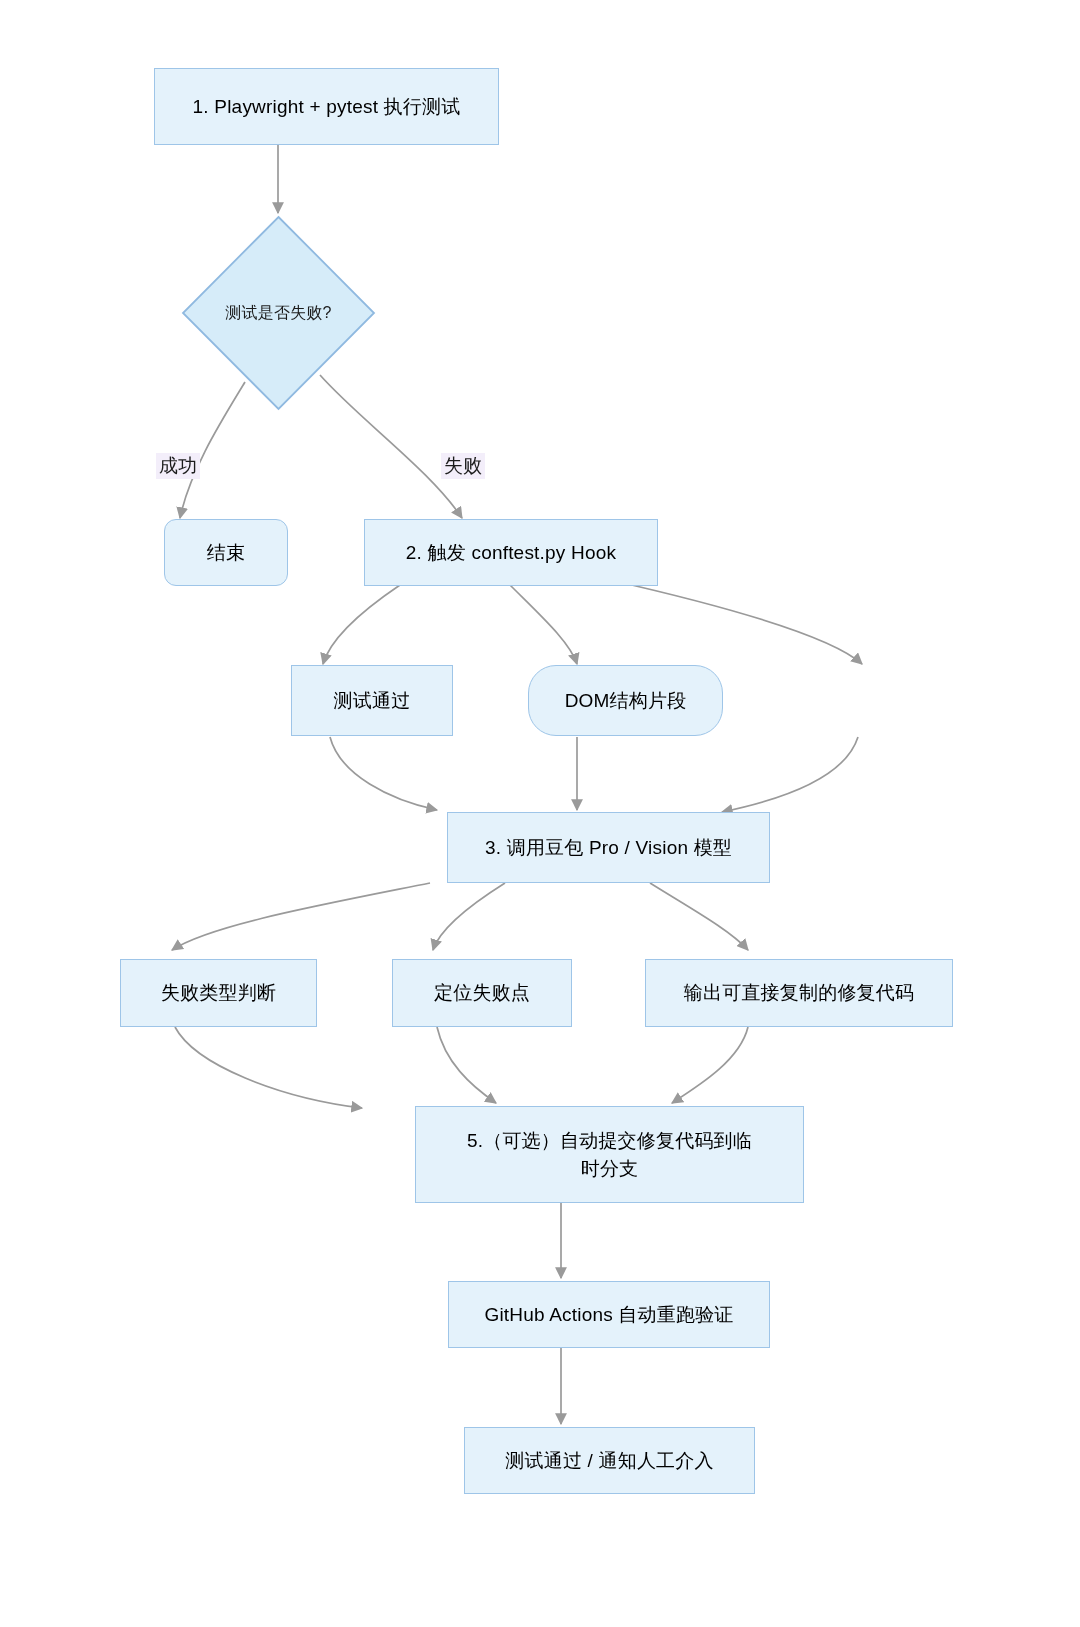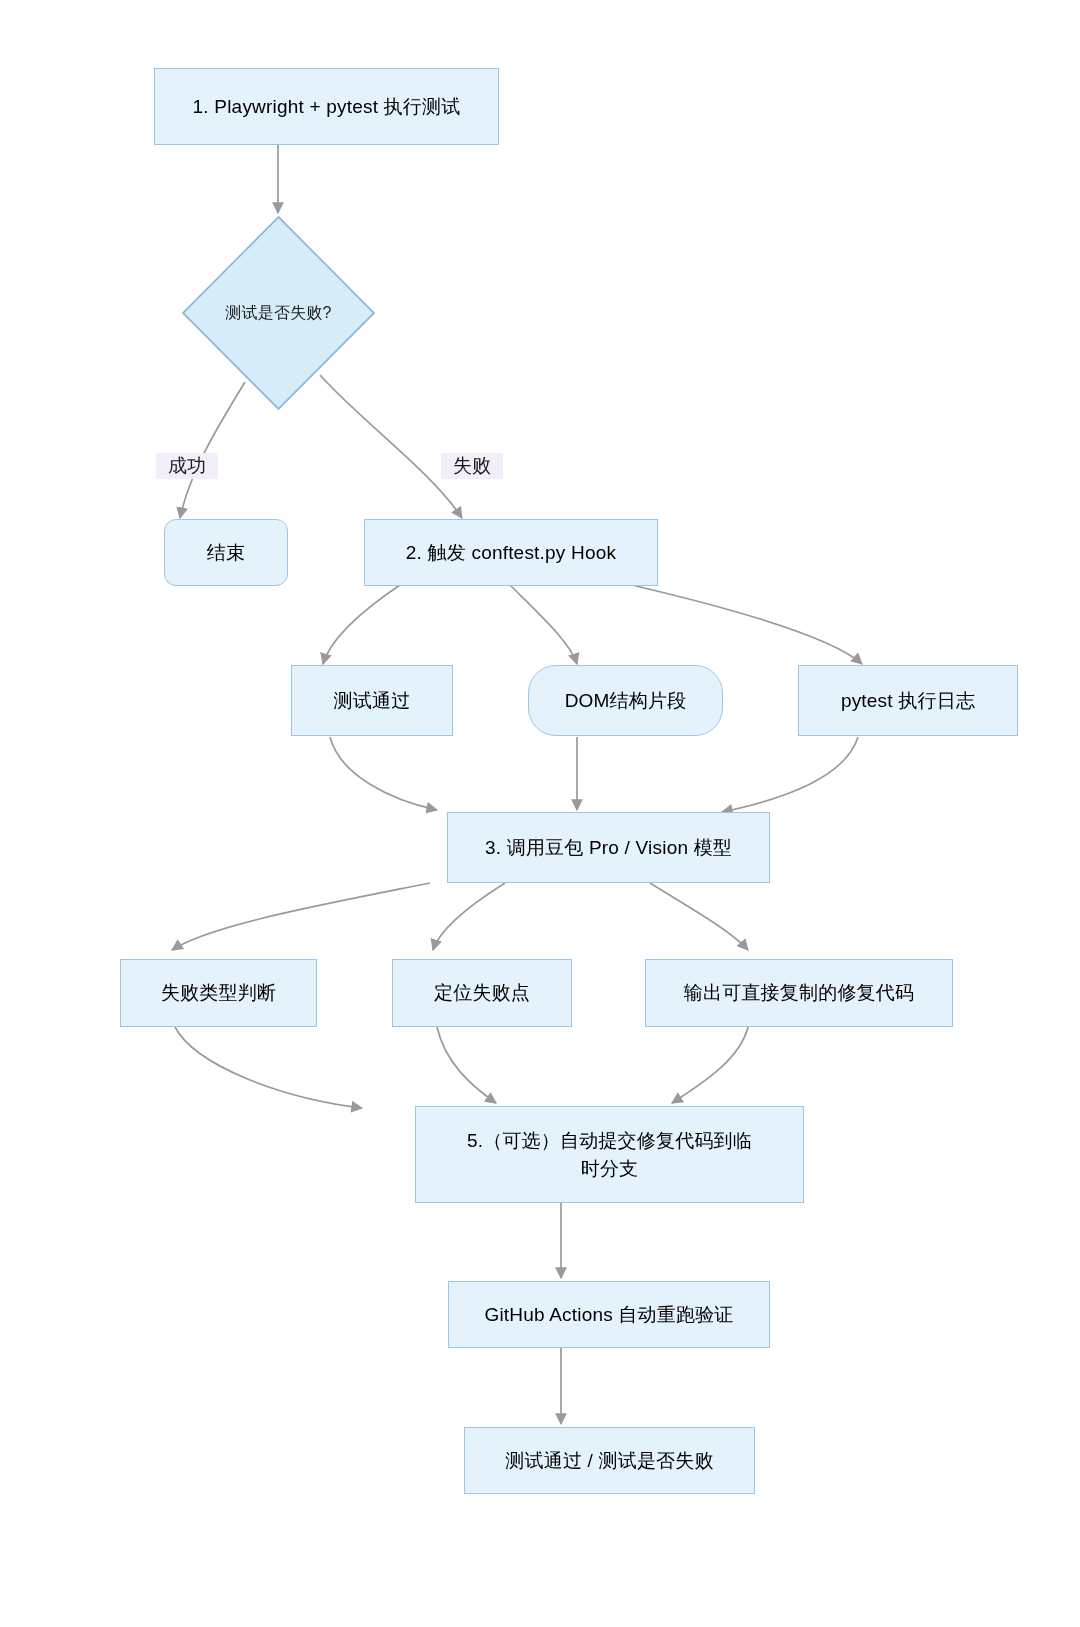--- a/index.html
+++ b/index.html
@@ -64,21 +64,21 @@
     justify-content: center;
     color: #1b1b1b;
     font-size: 16px;
     letter-spacing: 0.2px;
   }
   .edge-label {
     position: absolute;
     background: #f3eefa;
     color: #1b1b1b;
     font-size: 19px;
-    padding: 1px 12px;
+    padding: 1px 3px;
     white-space: nowrap;
     line-height: 1.25;
   }
 </style>
 </head>
 <body>
 
 <div id="canvas">
 
   <svg id="edges" viewBox="0 0 1080 1627" width="1080" height="1627" xmlns="http://www.w3.org/2000/svg">
@@ -148,23 +148,20 @@
   </div>
 
   <div class="node" style="left:243px; top:665px; width:162px; height:71px;">
     <span class="label">测试通过</span>
   </div>
 
   <div class="node" style="left:480px; top:665px; width:195px; height:71px;border-radius:28px;">
     <span class="label">DOM结构片段</span>
   </div>
 
-  <div class="node" style="left:750px; top:665px; width:220px; height:71px;">
-    <span class="label">pytest 执行日志</span>
-  </div>
 
   <div class="node" style="left:399px; top:812px; width:323px; height:71px;">
     <span class="label">3. 调用豆包 Pro / Vision 模型</span>
   </div>
 
   <div class="node" style="left:72px; top:959px; width:197px; height:68px;">
     <span class="label">失败类型判断</span>
   </div>
 
   <div class="node" style="left:344px; top:959px; width:180px; height:68px;">
@@ -177,16 +174,16 @@
 
   <div class="node" style="left:367px; top:1106px; width:389px; height:97px; padding:4px 44px;">
     <span class="label">5.（可选）自动提交修复代码到临时分支</span>
   </div>
 
   <div class="node" style="left:400px; top:1281px; width:322px; height:67px;">
     <span class="label">GitHub Actions 自动重跑验证</span>
   </div>
 
   <div class="node" style="left:416px; top:1427px; width:291px; height:67px;">
-    <span class="label">测试通过 / 测试是否失败</span>
+    <span class="label">测试通过 / 通知人工介入</span>
   </div>
 
 </div>
 
 </body></html>

